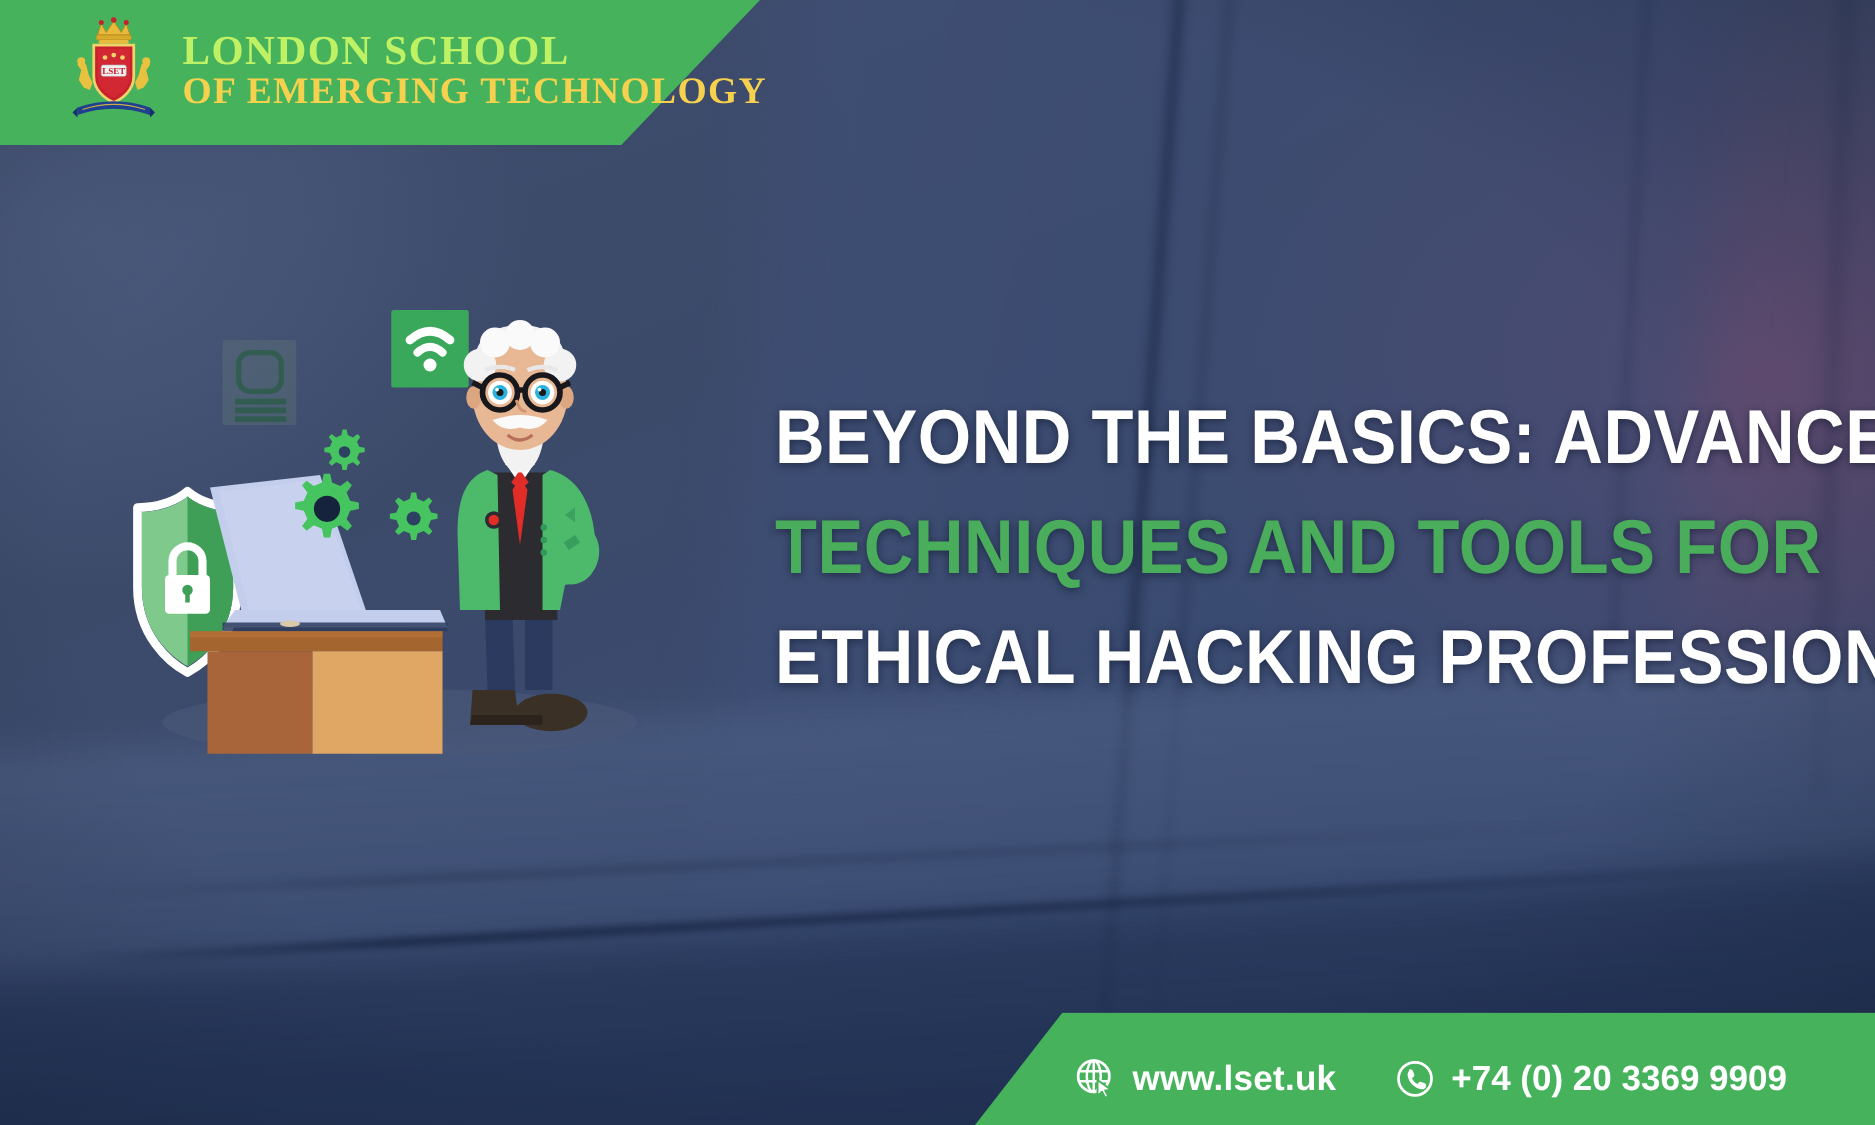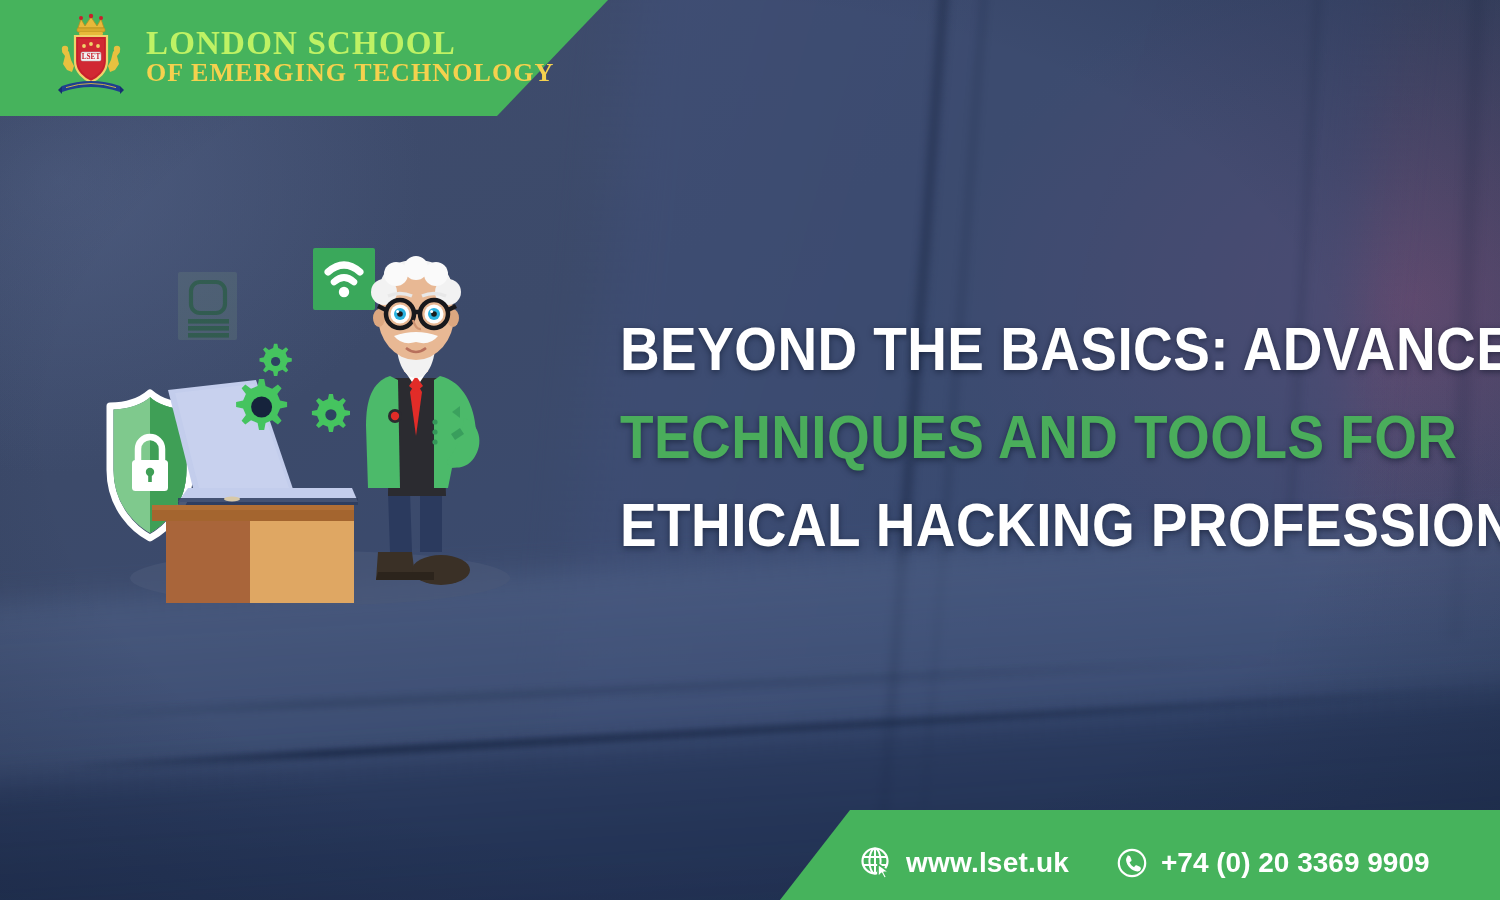--- a/index.html
+++ b/index.html
@@ -86,21 +86,21 @@
     display:flex;align-items:center;gap:18px;
   }
   .crest{width:74px;height:88px;display:block;}
   .logo-text{display:flex;flex-direction:column;line-height:.97;}
   .logo-l1{
     font-family:"Liberation Serif", serif;
     font-weight:700;font-size:33px;letter-spacing:1.2px;color:#bef264;
   }
   .logo-l2{
     font-family:"Liberation Serif", serif;
-    font-weight:700;font-size:26px;letter-spacing:1.1px;color:#f5d14e;
+    font-weight:700;font-size:30px;letter-spacing:1.1px;color:#f5d14e;
     margin-top:1px;
   }
 
   
   .headline{
     position:absolute;left:620px;top:305px;width:850px;
   }
   .hl-line{
     font-family:"Liberation Sans Narrow","Liberation Sans", sans-serif;
     font-weight:700;

